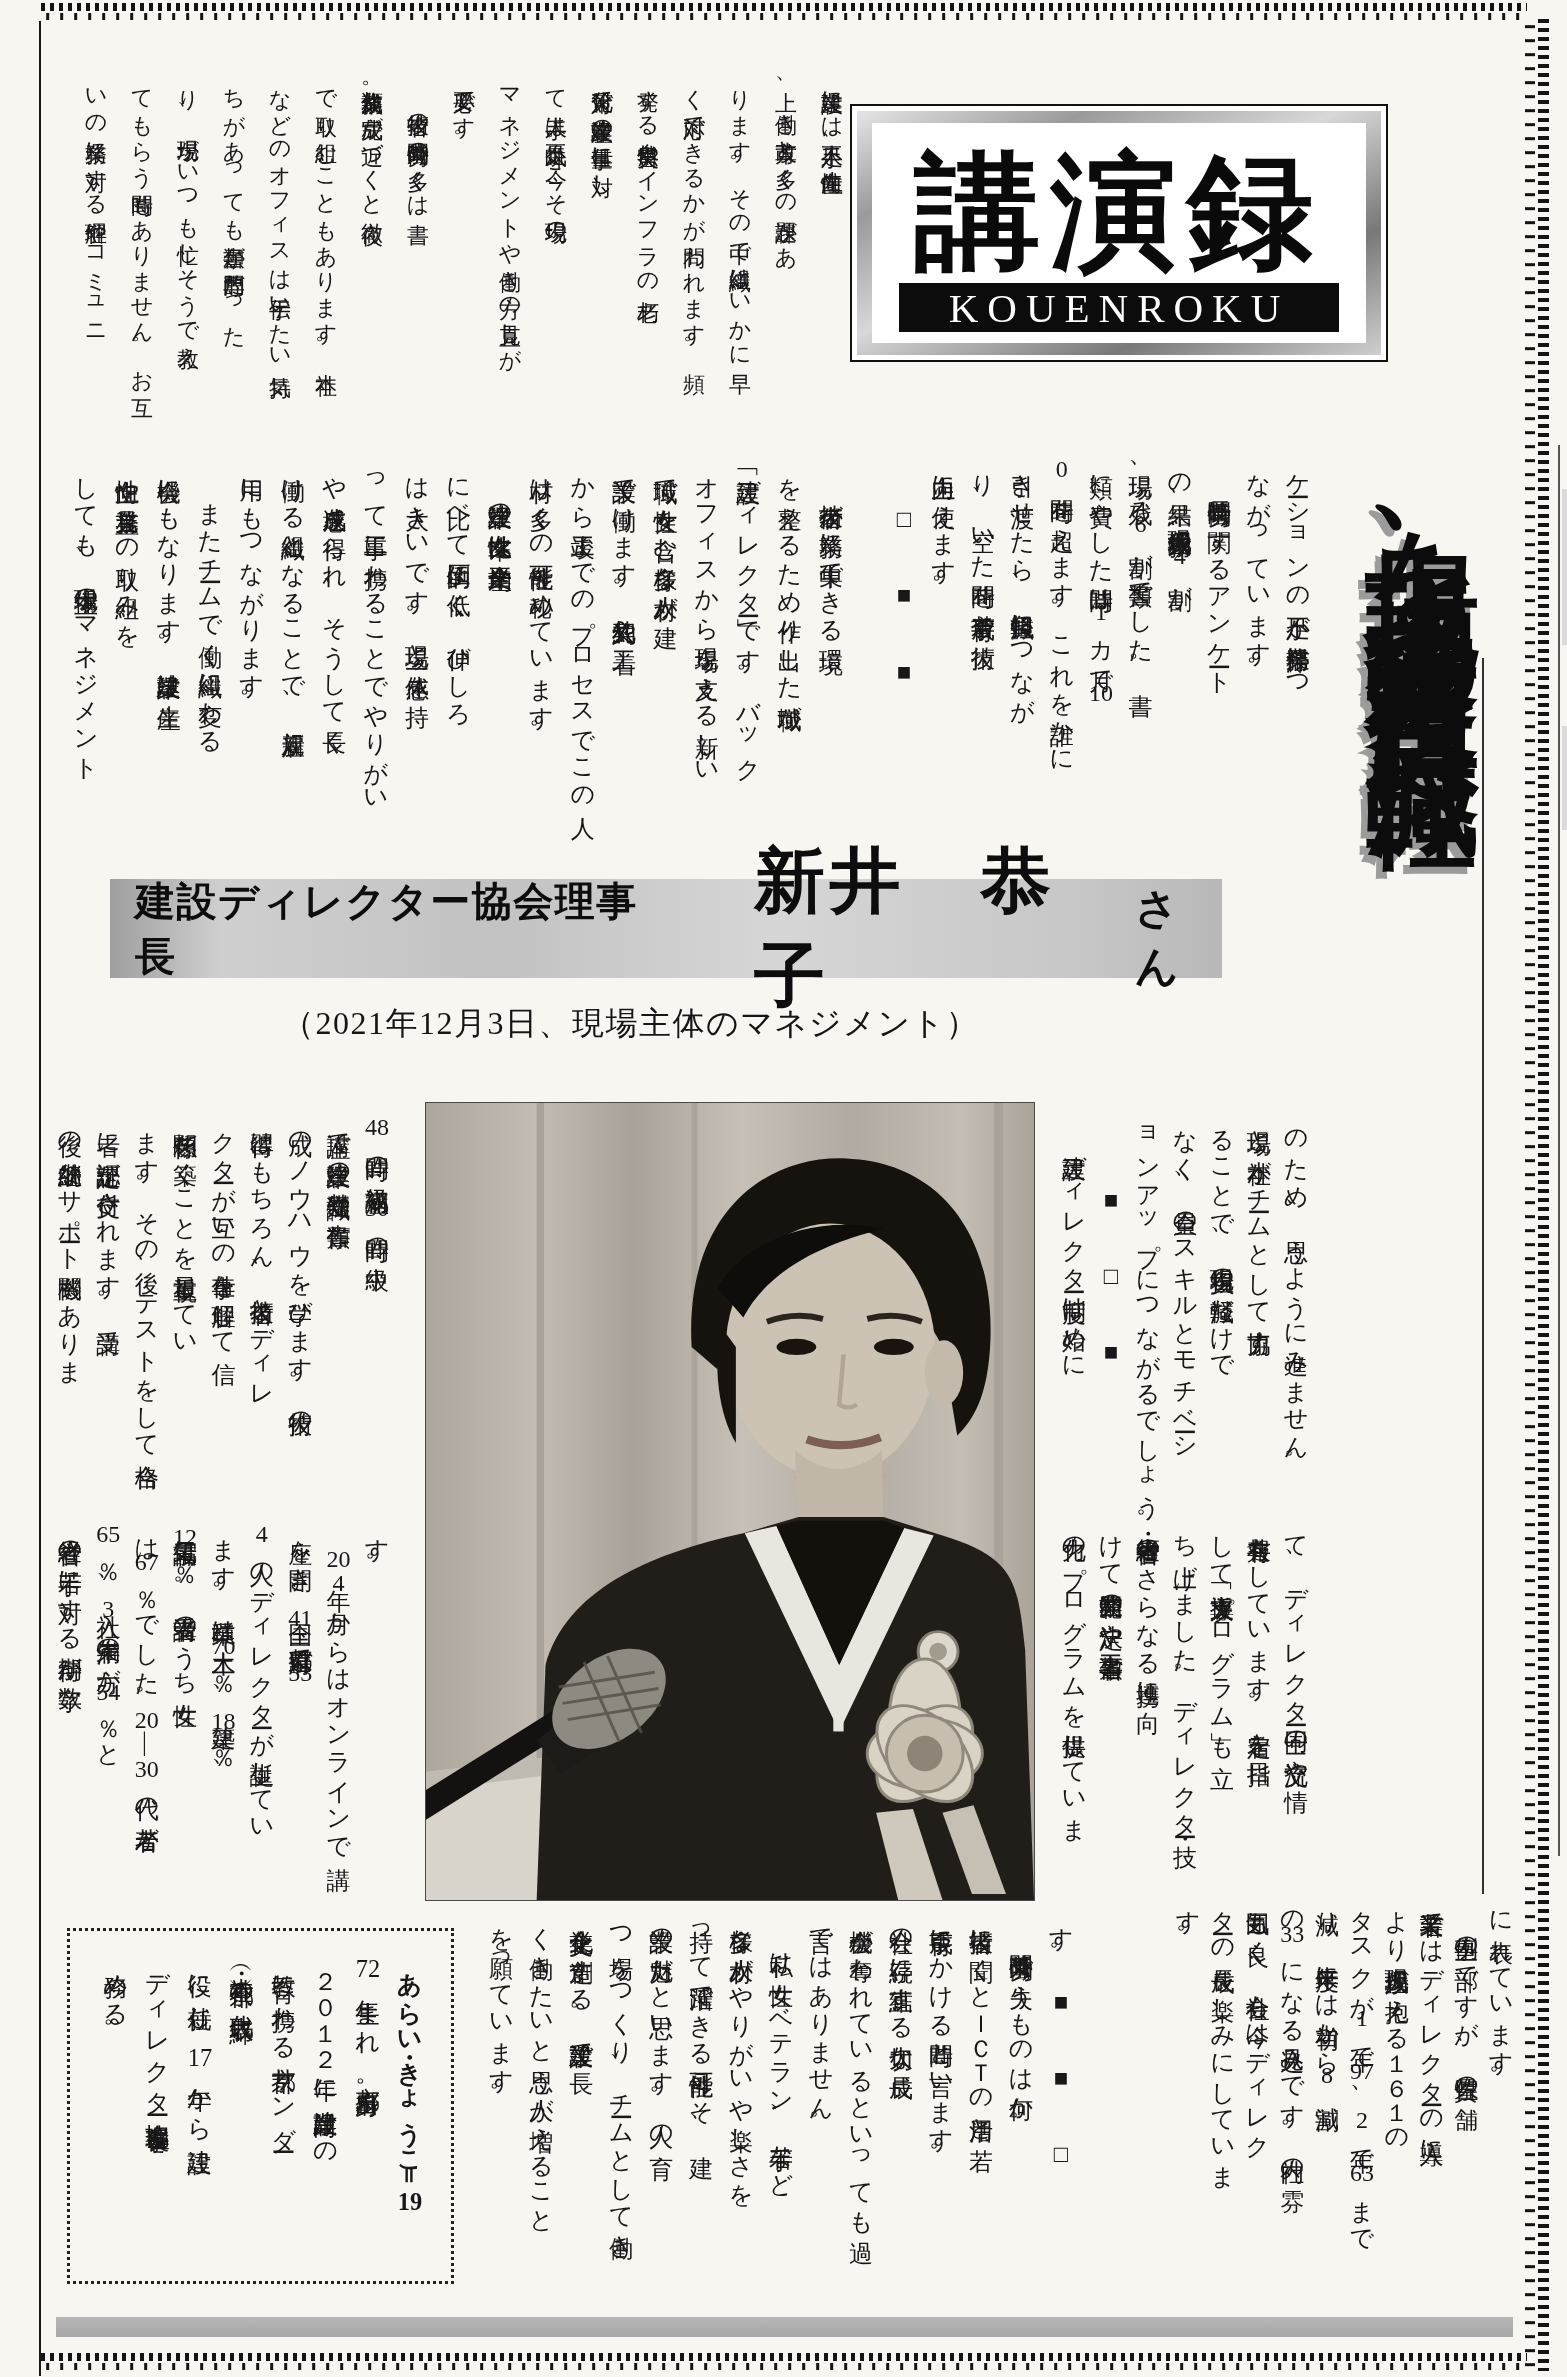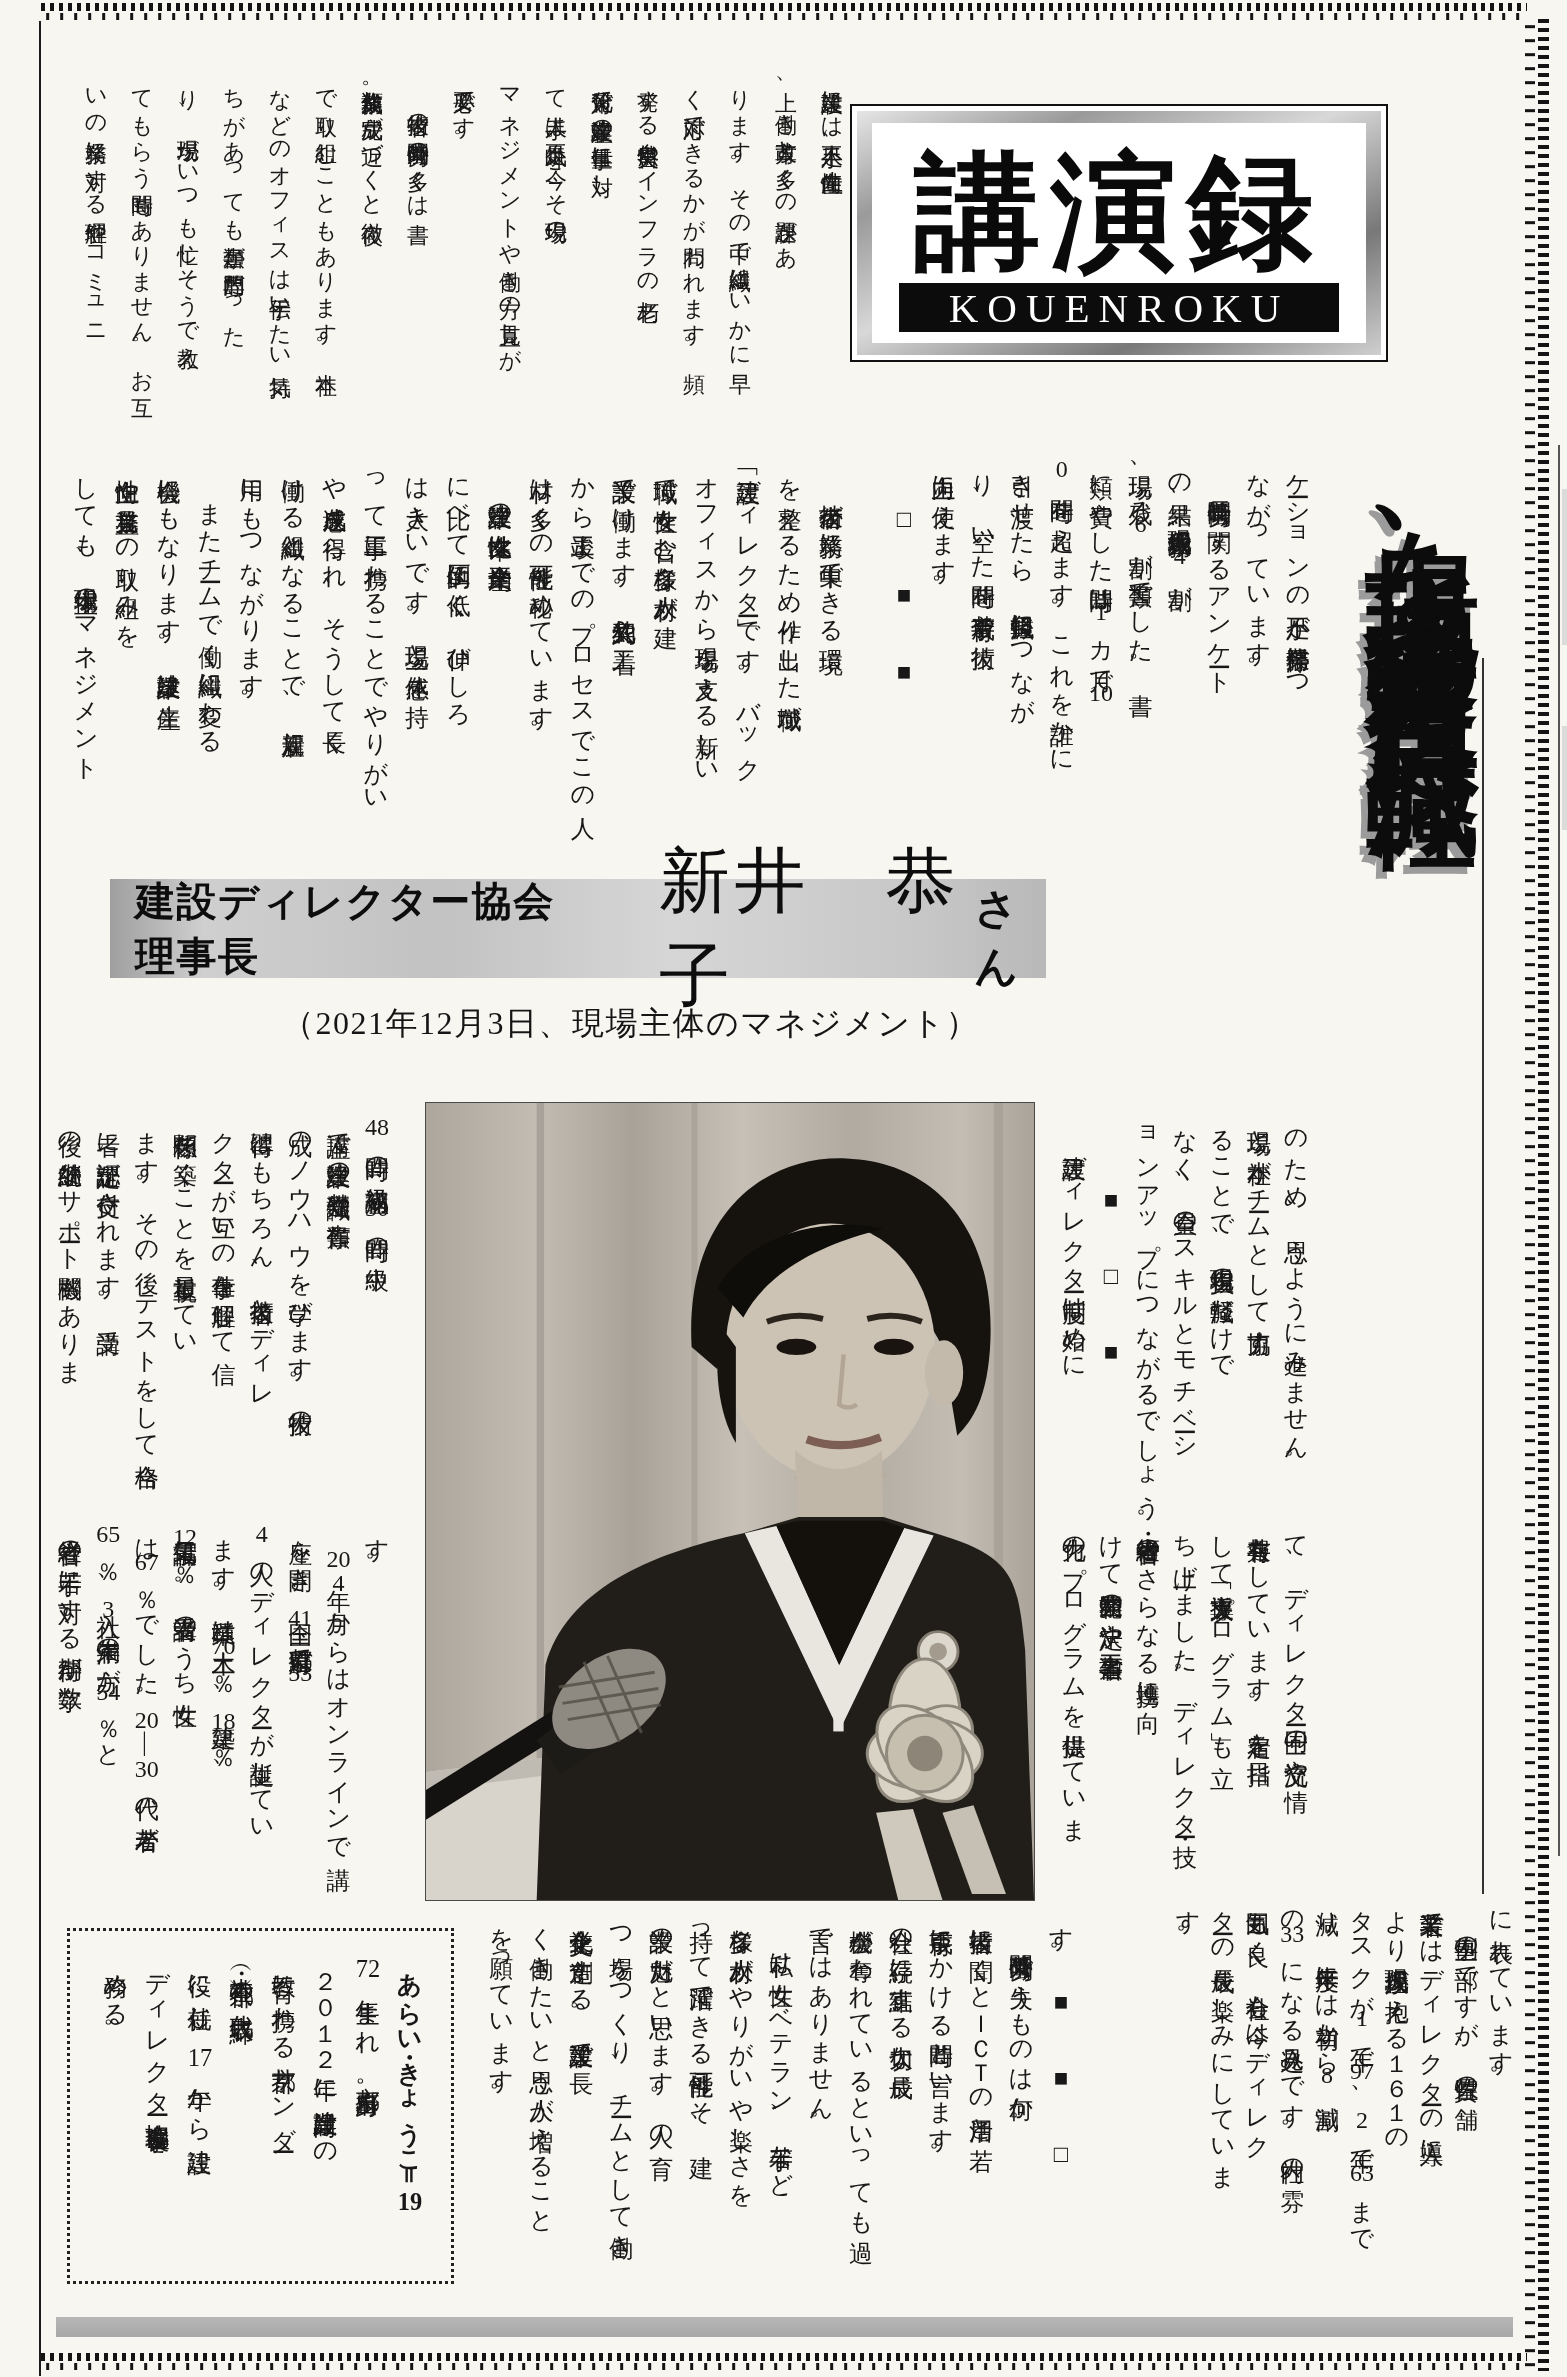--- a/index.html
+++ b/index.html
@@ -81,26 +81,26 @@
     color:#0a0a0a;margin-bottom:7.4px;white-space:nowrap;
   }
   .logo-sub{
     background:#0c0c0c;color:#fff;width:96%;height:49px;
     display:flex;align-items:center;justify-content:center;
     font-size:41px;font-weight:normal;letter-spacing:9px;
   }
 
   
   .title-bar{
-    position:absolute;left:110px;top:879px;width:936px;height:99px;
+    position:absolute;left:110px;top:879px;width:1112px;height:99px;
     background:linear-gradient(90deg,#9f9f9f 0%,#cfcfcf 10%,#c2c2c2 35%,#d6d6d6 60%,#c6c6c6 88%,#b8b8b8 100%);
     display:flex;align-items:center;color:#0d0d0d;
   }
   .title-role{font-size:40px;font-weight:bold;margin-left:25px;letter-spacing:1.5px;}
-  .title-name{font-size:71px;font-weight:400;margin-left:80px;letter-spacing:4.4px;}
+  .title-name{font-size:71px;font-weight:700;margin-left:80px;letter-spacing:4.4px;}
   .title-suffix{font-size:43px;font-weight:bold;margin-left:7.4px;margin-top:19px;}
   .dateline{
     position:absolute;left:282px;top:1002px;width:741px;
     font-size:32px;letter-spacing:1.5px;color:#151515;
   }
 
   
   .photo{
     position:absolute;left:425px;top:1102px;width:610px;height:799px;
     border:1.5px solid #4a4a4a;box-sizing:border-box;background:#b7b2a9;

